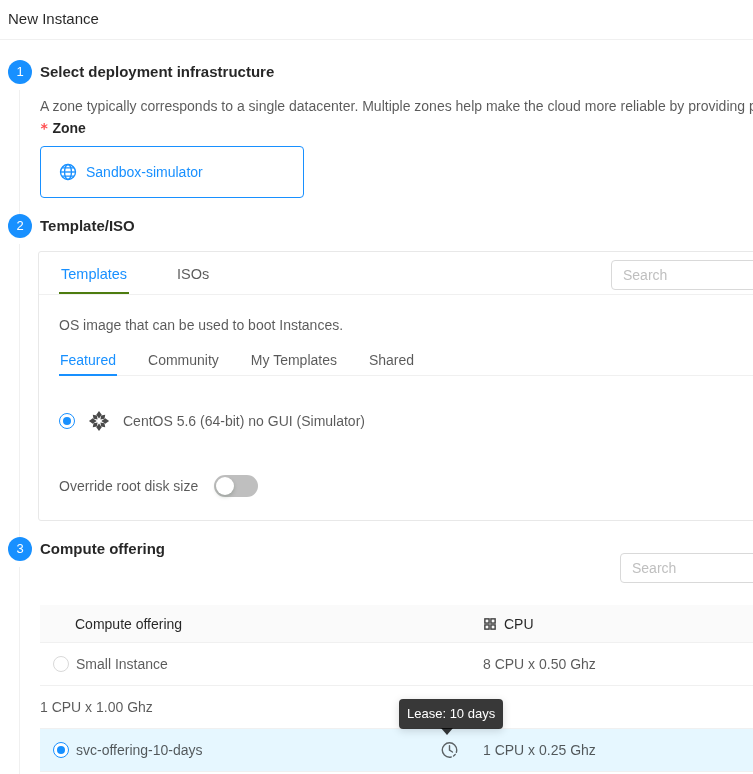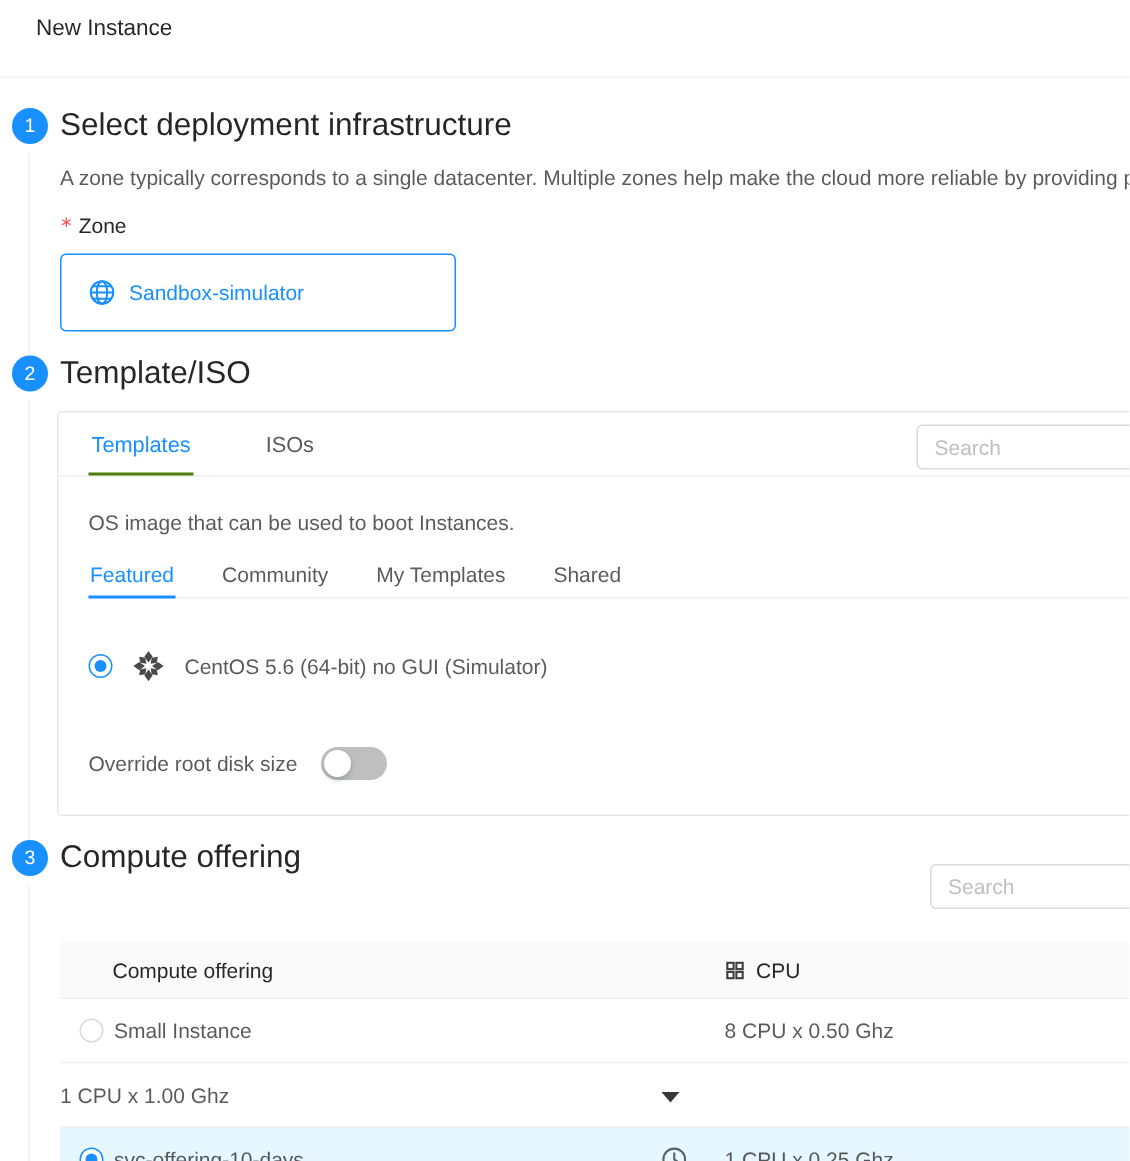--- a/index.html
+++ b/index.html
@@ -1,36 +1,36 @@
 <!DOCTYPE html>
 <html><head>
 <meta charset="utf-8">
 <style>
   * { box-sizing: border-box; margin: 0; padding: 0; }
   html,body { width:753px; height:774px; overflow:hidden; background:#fff;
     font-family:"Liberation Sans","DejaVu Sans",sans-serif; font-size:14px; color:rgba(0,0,0,.65); }
   .page { position:relative; width:753px; height:774px; overflow:hidden; background:#fff; }
 
   
-  .page-header { height:52px; padding:10px 24px; border-bottom:1px solid #f0f0f0; }
+  .page-header { height:40px; padding:10px 8px; border-bottom:1px solid #f0f0f0; }
   .page-title { font-size:15px; font-weight:500; color:rgba(0,0,0,.85); }
 
   
   .steps { padding:20px 0 0 8px; }
   .step { position:relative; padding-left:32px; }
   .step-tail { position:absolute; left:11px; top:30px; bottom:-6px; width:1px; background:#f0f0f0; }
   .step:last-child .step-tail { bottom:-220px; }
   .step-circle { position:absolute; left:0; top:0; width:24px; height:24px; border-radius:50%;
     background:#1890ff; color:#fff; text-align:center; line-height:24px; font-size:13px; }
-  .step-title { font-size:21px; font-weight:400; color:rgba(0,0,0,.85); line-height:24px; }
+  .step-title { font-size:15px; font-weight:700; color:rgba(0,0,0,.85); line-height:24px; }
   .step-body { padding:12px 0 16px; }
 
   
   .zone-desc { white-space:nowrap; line-height:20px; }
-  .zone-label-row { margin-top:12px; line-height:20px; color:rgba(0,0,0,.85); }
+  .zone-label-row { margin-top:2px; line-height:20px; color:rgba(0,0,0,.85);font-weight:bold; }
   .req-mark { color:#ff4d4f; margin-right:4px; font-family:"DejaVu Sans Mono",monospace; }
   .zone-card { margin-top:8px; width:264px; height:52px; border:1px solid #1890ff; border-radius:4px;
     display:flex; align-items:center; padding-left:18px; gap:9px; color:#1890ff; cursor:pointer; background:#fff; }
   .zone-card svg { display:block; }
 
   
   .card { position:relative; margin-left:-2px; margin-top:1px; width:742px; border:1px solid #e8e8e8; border-radius:3px; background:#fff; }
   .card-tabs { display:flex; padding:0 20px; border-bottom:1px solid #f0f0f0; }
   .card-tab { padding:14px 2px 12px; margin-right:46px; color:rgba(0,0,0,.65); cursor:pointer; font-size:14.5px; }
   .card-tab.active { color:#1890ff; padding-bottom:10px; border-bottom:2px solid #4d7c0f; }
@@ -215,15 +215,16 @@
               </span>
               <span>1 CPU x 0.25 Ghz</span>
             </div>
           </div>
         </div>
       </div>
     </div>
 
   </div>
 
+  <div class="tooltip">Lease: 10 days</div>
   <div class="tooltip-arrow"></div>
 
 </div>
 
 </body></html>

